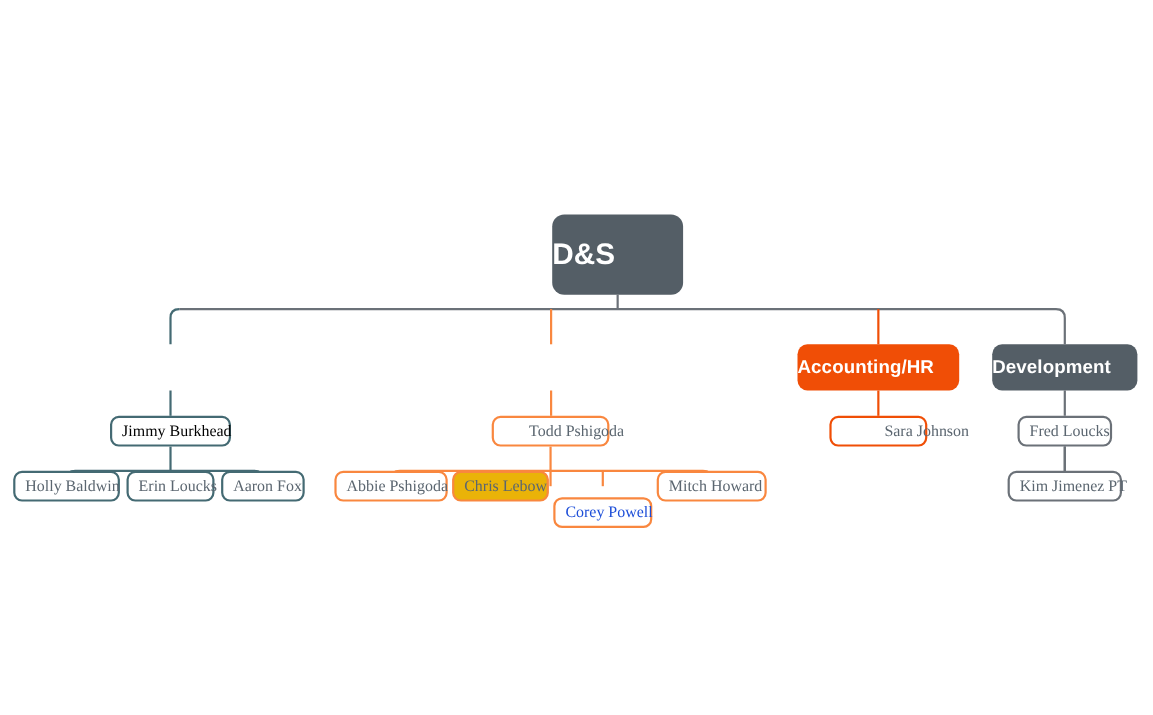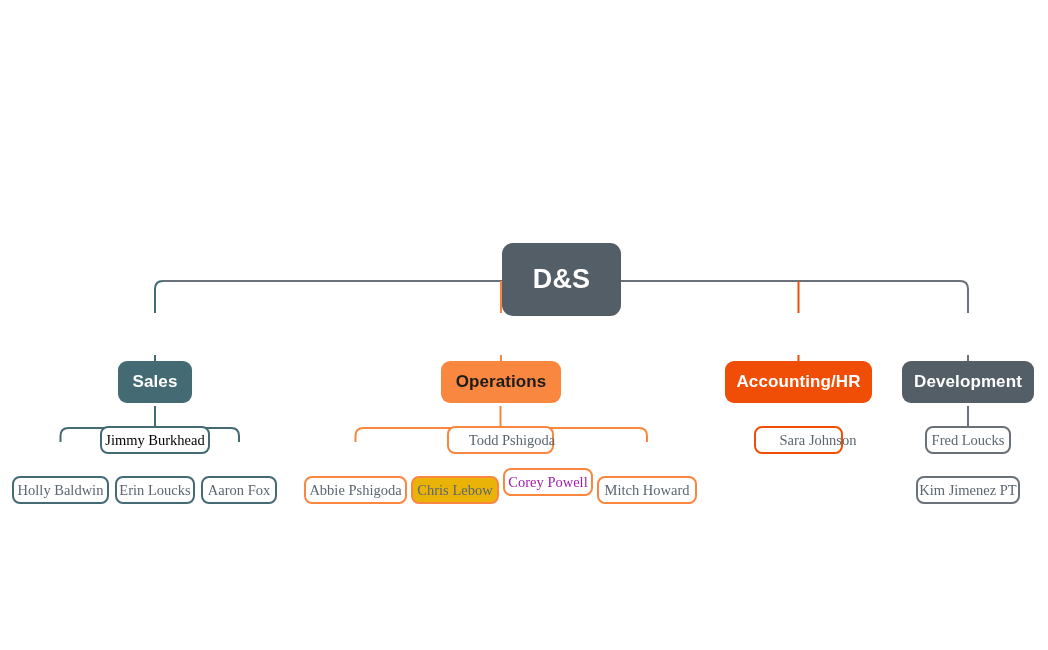--- a/index.html
+++ b/index.html
@@ -21,23 +21,22 @@
     top: 0;
     width: 1048px;
     height: 650px;
     pointer-events: none;
   }
   .node {
     position: absolute;
     box-sizing: border-box;
     display: flex;
     align-items: center;
-    justify-content: center;
+    justify-content: flex-start;
     white-space: nowrap;
-    margin-top: 48px;
   }
   
   .box {
     border-radius: 9px;
     font-family: "Liberation Sans", sans-serif;
     font-weight: bold;
     letter-spacing: 0.1px;
   }
   .box.root {
     font-size: 27px;
@@ -82,49 +81,43 @@
       <path d="M 455 428 L 455 442" fill="none" stroke="#f9873f" stroke-width="2" stroke-linecap="butt"></path>
       <path d="M 548 428 L 548 442" fill="none" stroke="#f9873f" stroke-width="2" stroke-linecap="butt"></path>
       <path d="M 968 406 L 968 442" fill="none" stroke="#6b7178" stroke-width="2" stroke-linecap="butt"></path>
       <path d="M 968 406 L 968 442" fill="none" stroke="#6b7178" stroke-width="2" stroke-linecap="butt"></path>
     </svg>
 
   <div class="node box root" id="node-root" style="left: 502px; top: 195px; width: 119px; height: 73px; background: rgb(84, 94, 102); color: rgb(255, 255, 255);">
     <span>D&amp;S</span>
   </div>
 
-  <div class="node box dept" id="dept-0" style="left: 118px; top: 313px; width: 74px; height: 42px; background: rgb(68, 106, 115); color: rgb(255, 255, 255);">
-    <span>Sales</span>
-  </div>
   <div class="node pill" id="mgr-0" style="left: 100px; top: 378px; width: 110px; height: 28px; border-color: rgb(68, 106, 115); background: rgb(255, 255, 255); color: #000000;">
     <span>Jimmy Burkhead</span>
   </div>
   <div class="node pill" id="rep-0-0" style="left: 12px; top: 428px; width: 97px; height: 28px; border-color: rgb(68, 106, 115); background: rgb(255, 255, 255); color: rgb(91, 102, 112);">
     <span>Holly Baldwin</span>
   </div>
   <div class="node pill" id="rep-0-1" style="left: 115px; top: 428px; width: 80px; height: 28px; border-color: rgb(68, 106, 115); background: rgb(255, 255, 255); color: rgb(91, 102, 112);">
     <span>Erin Loucks</span>
   </div>
   <div class="node pill" id="rep-0-2" style="left: 201px; top: 428px; width: 76px; height: 28px; border-color: rgb(68, 106, 115); background: rgb(255, 255, 255); color: rgb(91, 102, 112);">
     <span>Aaron Fox</span>
   </div>
 
-  <div class="node box dept" id="dept-1" style="left: 441px; top: 313px; width: 120px; height: 42px; background: rgb(249, 135, 63); color: rgb(28, 28, 28);">
-    <span>Operations</span>
-  </div>
   <div class="node pill" id="mgr-1" style="left: 447px; top: 378px; width: 107px; height: 28px; border-color: rgb(249, 135, 63); background: rgb(255, 255, 255); color: rgb(91, 102, 112); padding-left: 32px;">
     <span>Todd Pshigoda</span>
   </div>
   <div class="node pill" id="rep-1-0" style="left: 304px; top: 428px; width: 103px; height: 28px; border-color: rgb(249, 135, 63); background: rgb(255, 255, 255); color: rgb(91, 102, 112);">
     <span>Abbie Pshigoda</span>
   </div>
   <div class="node pill" id="rep-1-1" style="left: 411px; top: 428px; width: 88px; height: 28px; border-color: rgb(249, 135, 63); background: #eab308; color: rgb(91, 102, 112);">
     <span>Chris Lebow</span>
   </div>
-  <div class="node pill" id="rep-1-2" style="left: 503px; top: 420px; width: 90px; height: 28px; border-color: rgb(249, 135, 63); background: rgb(255, 255, 255); color: #a21caf;">
+  <div class="node pill" id="rep-1-2" style="left: 503px; top: 452px; width: 90px; height: 28px; border-color: rgb(249, 135, 63); background: rgb(255, 255, 255); color: #1d4ed8;">
     <span>Corey Powell</span>
   </div>
   <div class="node box dept" id="dept-2" style="left: 725px; top: 313px; width: 147px; height: 42px; background: rgb(240, 78, 6); color: rgb(255, 255, 255);">
     <span>Accounting/HR</span>
   </div>
 
   <div class="node pill" id="rep-1-3" style="left: 597px; top: 428px; width: 100px; height: 28px; border-color: rgb(249, 135, 63); background: rgb(255, 255, 255); color: rgb(91, 102, 112);">
     <span>Mitch Howard</span>
   </div>
   <div class="node pill" id="mgr-2" style="left: 754px; top: 378px; width: 89px; height: 28px; border-color: rgb(240, 78, 6); background: rgb(255, 255, 255); color: rgb(91, 102, 112); padding-left: 48px;">

